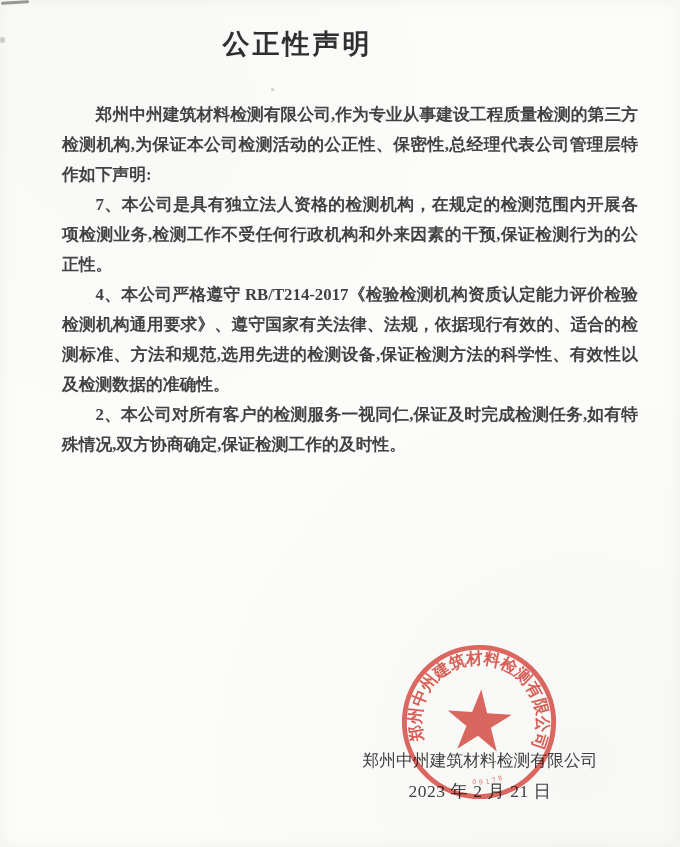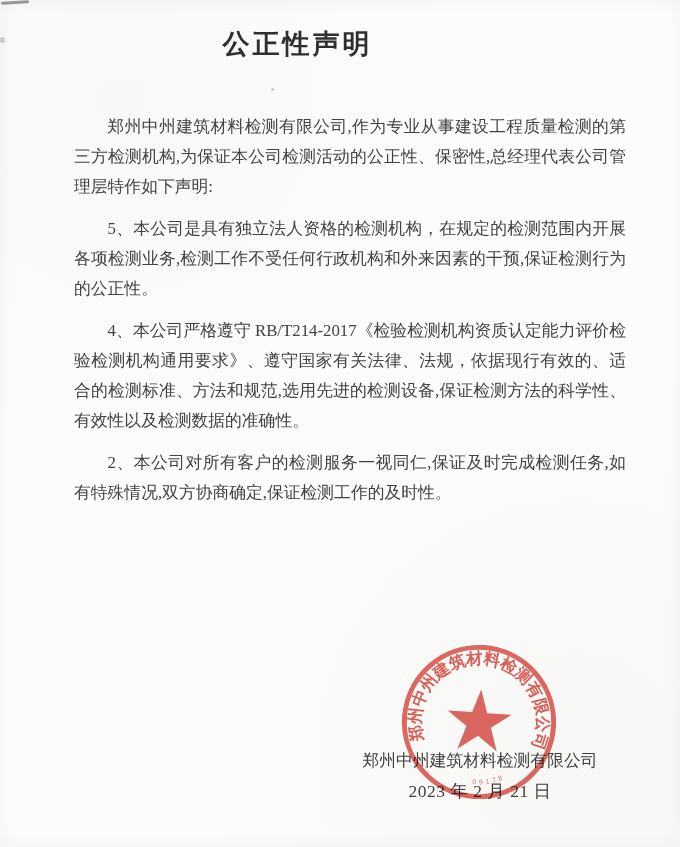--- a/index.html
+++ b/index.html
@@ -20,21 +20,21 @@
     position:absolute;top:28px;left:0;width:595px;
     margin:0;text-align:center;
     font-size:27px;line-height:32px;font-weight:bold;
     letter-spacing:3px;color:#2f2f2f;
   }
   .doc-body{
     position:absolute;top:100px;left:62px;width:576px;
     font-size:16.8px;line-height:30px;color:#424242;
     text-align:justify;text-justify:inter-ideograph;
   }
-  .doc-body p{margin:12px;text-indent:2em;}
+  .doc-body p{margin:0;text-indent:2em;font-weight:bold;}
   .signature{
     position:absolute;top:746px;left:330px;width:300px;
     text-align:center;color:#3f3f3f;
     font-size:16.8px;line-height:30px;
   }
   .signature .sig-date{font-size:17.5px;letter-spacing:0.5px;}
   .seal{
     position:absolute;left:395px;top:638px;width:168px;height:168px;
     mix-blend-mode:multiply;opacity:0.93;
     filter:blur(0.3px);
@@ -47,21 +47,21 @@
 </style>
 </head>
 <body>
 
 <div class="page">
 
   <h1 class="doc-title">公正性声明</h1>
 
   <div class="doc-body">
     <p>郑州中州建筑材料检测有限公司,作为专业从事建设工程质量检测的第三方检测机构,为保证本公司检测活动的公正性、保密性,总经理代表公司管理层特作如下声明:</p>
-    <p>5、本公司是具有独立法人资格的检测机构，在规定的检测范围内开展各项检测业务,检测工作不受任何行政机构和外来因素的干预,保证检测行为的公正性。</p>
+    <p>7、本公司是具有独立法人资格的检测机构，在规定的检测范围内开展各项检测业务,检测工作不受任何行政机构和外来因素的干预,保证检测行为的公正性。</p>
     <p>4、本公司严格遵守 RB/T214-2017《检验检测机构资质认定能力评价检验检测机构通用要求》、遵守国家有关法律、法规，依据现行有效的、适合的检测标准、方法和规范,选用先进的检测设备,保证检测方法的科学性、有效性以及检测数据的准确性。</p>
     <p>2、本公司对所有客户的检测服务一视同仁,保证及时完成检测任务,如有特殊情况,双方协商确定,保证检测工作的及时性。</p>
   </div>
 
   <div class="signature">
     <div class="sig-company">郑州中州建筑材料检测有限公司</div>
     <div class="sig-date">2023 年 2 月 21 日</div>
   </div>
 
   <svg class="seal" viewBox="0 0 170 170" xmlns="http://www.w3.org/2000/svg" aria-hidden="true">

